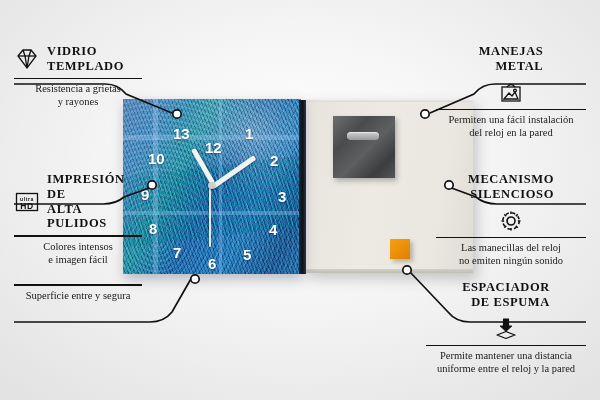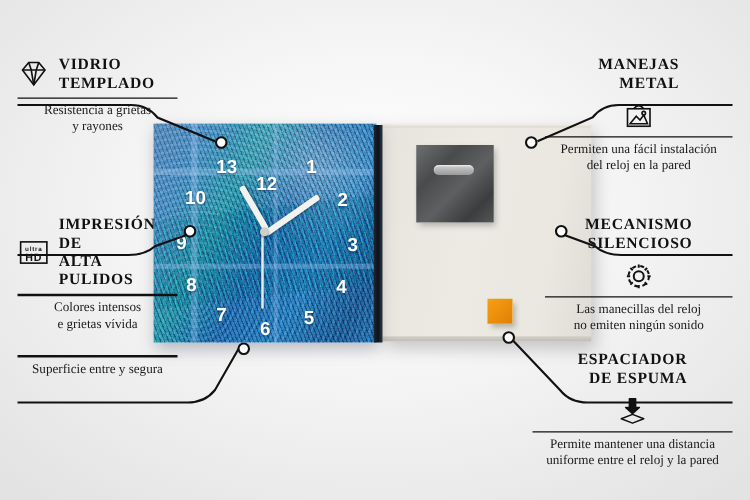--- a/index.html
+++ b/index.html
@@ -247,21 +247,21 @@
       <svg class="ico" viewBox="0 0 26 24">
         <rect x="2.5" y="3.5" width="21" height="17" fill="none" stroke="#111" stroke-width="1.3"></rect>
         <text x="13" y="11" font-family="Liberation Sans, sans-serif" font-size="5" fill="#111" text-anchor="middle">ultra</text>
         <text x="13" y="18.5" font-family="Liberation Sans, sans-serif" font-size="8.5" font-weight="700" fill="#111" text-anchor="middle">HD</text>
       </svg>
       <span class="tt">IMPRESIÓN DE
 ALTA PULIDOS</span>
     </div>
     <div class="rule"></div>
     <div class="cdesc">Colores intensos
-e grietas vívida</div>
+e imagen fácil</div>
   </div>
 
   <div class="callout c-left" style="left:14px;top:280px;width:128px;">
     <div class="rule"></div>
     <div class="cdesc">Superficie entre y segura</div>
   </div>
 
   <div class="callout c-right" style="right:14px;top:44px;width:150px;">
     <div class="ctitle">
       <span class="tt">MANEJAS

